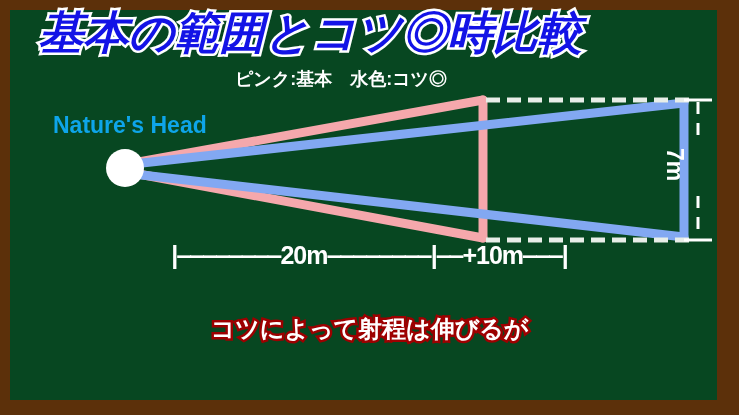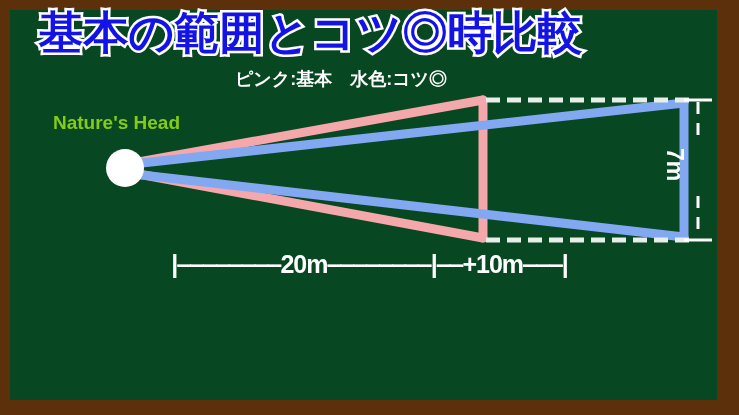--- a/index.html
+++ b/index.html
@@ -40,48 +40,49 @@
     width: 621px;
     text-align: center;
     font-size: 45px;
     font-weight: bold;
     line-height: 1.12;
     color: #1313e6;
     letter-spacing: 0px;
     -webkit-text-stroke: 5px #ffffff;
     paint-order: stroke fill;
     white-space: nowrap;
+    font-style: italic;
   }
   .subtitle {
     position: absolute;
     left: 0;
     top: 67px;
     width: 682px;
     text-align: center;
     font-size: 18px;
     font-weight: bold;
     color: #ffffff;
     white-space: nowrap;
   }
 
   
   .origin-label {
     position: absolute;
     left: 53px;
     top: 112px;
-    font-size: 19px;
+    font-size: 23px;
     font-weight: bold;
-    color: #84cc16;
+    color: #0ea5e9;
     white-space: nowrap;
     text-align: center;
   }
   .scale-row {
     position: absolute;
     left: 0;
-    top: 250px;
+    top: 241px;
     width: 739px;
     text-align: center;
     font-size: 25px;
     font-weight: bold;
     color: #ffffff;
     white-space: nowrap;
     letter-spacing: -1px;
   }
   .vlabel {
     position: absolute;
@@ -150,15 +151,16 @@
   <div class="title">基本の範囲とコツ◎時比較</div>
   <div class="subtitle">ピンク:基本　水色:コツ◎</div>
 
   <div class="origin-label">Nature's Head</div>
 
   <div class="scale-row">|‒‒‒‒‒‒‒‒20m‒‒‒‒‒‒‒‒|‒‒+10m‒‒‒|</div>
 
   <div class="vlabel">7m</div>
 
   <div class="caption">
+    <span>コツによって射程は伸びるが</span>
   </div>
 
 </div>
 
 </body></html>

